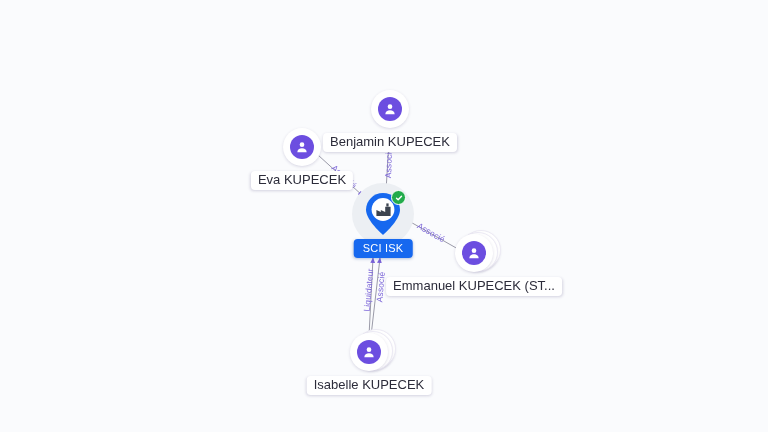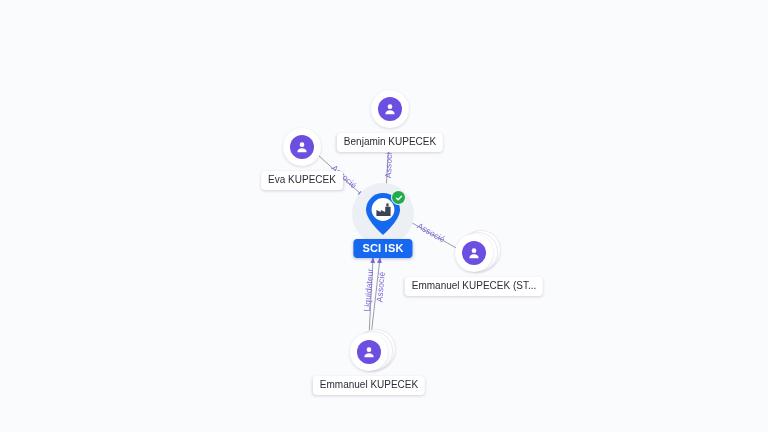--- a/index.html
+++ b/index.html
@@ -51,21 +51,21 @@
   .avatar-circle svg{display:block;}
   .person-label{
     position:absolute;
     left:50%;
     top:24px;
     transform:translateX(-50%);
     background:#ffffff;
     border-radius:4px;
     box-shadow:0 1px 3px rgba(60,50,110,.20);
     padding:3px 7px 4px 7px;
-    font-size:10px;
+    font-size:13px;
     line-height:12px;
     color:#2c2c3a;
     white-space:nowrap;
   }
 
   
   .company-node{
     position:absolute;
     transform:translate(-50%,-50%);
     width:0;height:0;
@@ -103,21 +103,21 @@
     position:absolute;
     left:50%;
     top:25px;
     transform:translateX(-50%);
     background:#1668ef;
     color:#ffffff;
     border-radius:4px;
     padding:3px 9px 4px 9px;
     font-size:11px;
     line-height:12px;
-    font-weight:700;
+    font-weight:400;
     letter-spacing:.2px;
     white-space:nowrap;
     box-shadow:0 1px 3px rgba(20,60,140,.30);
   }
 
   
   .edge-label{
     position:absolute;
     color:#7a63d8;
     font-size:8.5px;
@@ -210,21 +210,21 @@
     <div class="stack-back b2"></div>
     <div class="avatar-ring">
       <div class="avatar-circle">
         <svg width="14" height="14" viewBox="0 0 24 24" fill="#ffffff">
           <circle cx="12" cy="8" r="4"></circle>
           <path d="M4 21c0-4.4 3.6-7 8-7s8 2.6 8 7z"></path>
         </svg>
       </div>
     </div>
   </div>
-  <div class="person-label">Emmanuel KUPECEK</div>
+  <div class="person-label">Isabelle KUPECEK</div>
 </div>
 
 <div class="company-node" style="left:383px;top:214px;">
   <div class="company-halo"></div>
   <div class="pin">
     <svg width="44" height="48" viewBox="0 0 44 48">
       <path d="M22 3 C12.6 3 5 10.5 5 19.8 C5 30.5 22 45 22 45 C22 45 39 30.5 39 19.8 C39 10.5 31.4 3 22 3 Z" fill="#1668ef"></path>
       <circle cx="22" cy="19.5" r="11.4" fill="#ffffff"></circle>
     </svg>
     <div class="pin-inner-icon">

